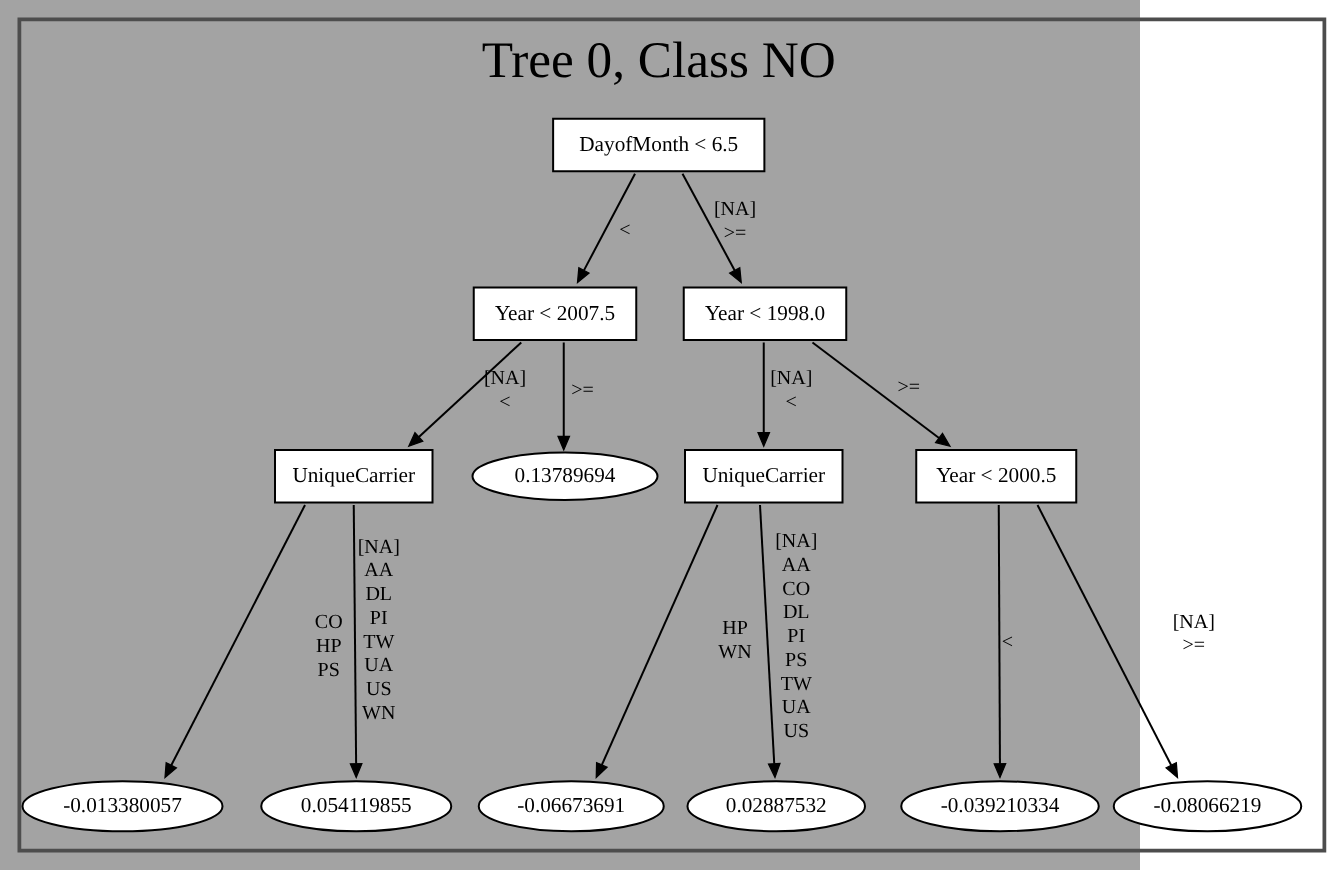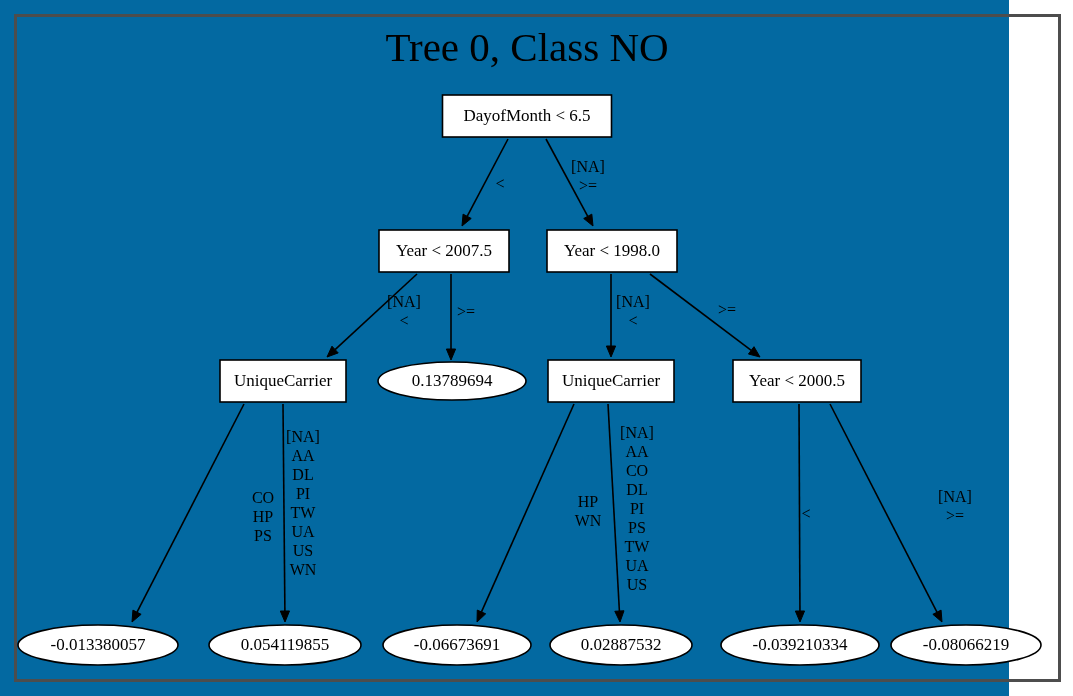--- a/index.html
+++ b/index.html
@@ -8,23 +8,23 @@
     background: #ffffff;
   }
   body {
     width: 1073px;
     height: 696px;
     font-family: "Liberation Serif", "DejaVu Serif", serif;
     overflow: hidden;
   }
   #tree-figure {
     position: relative;
-    width: 1009px;
+    width: 912px;
     height: 696px;
-    background: #0369a1;
+    background: #a3a3a3;
   }
   svg#tree-svg {
     display: block;
     width: 1073px;
     height: 696px;
   }
   .frame-rect {
     fill: none;
     stroke: #4d4d4d;
     stroke-width: 3;

